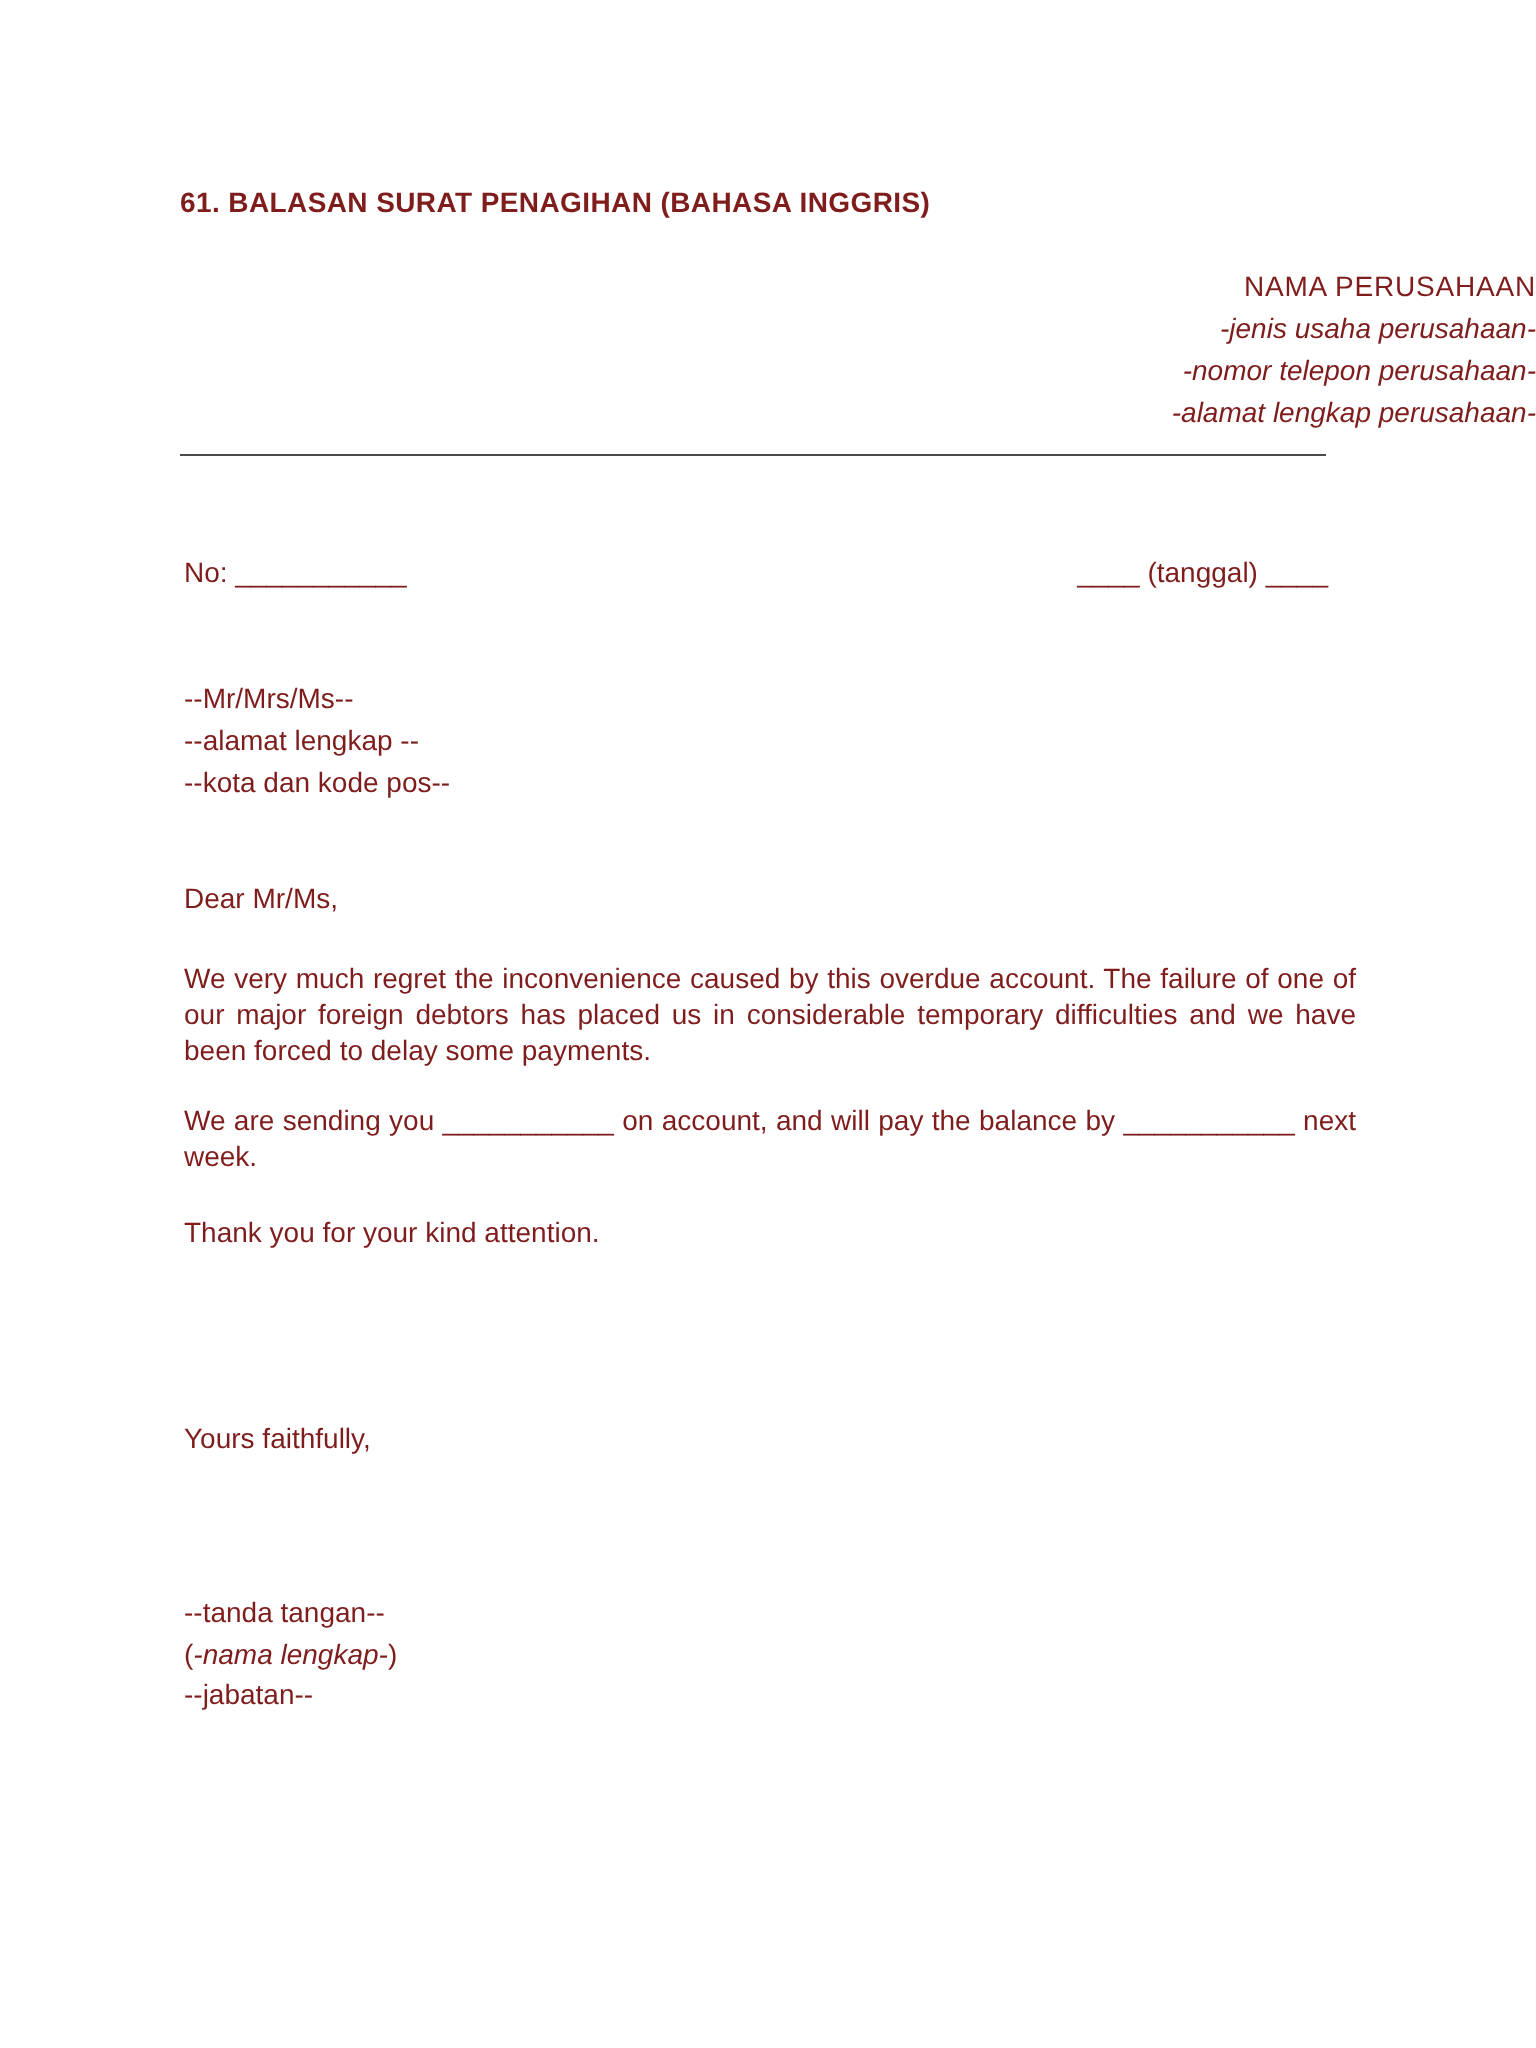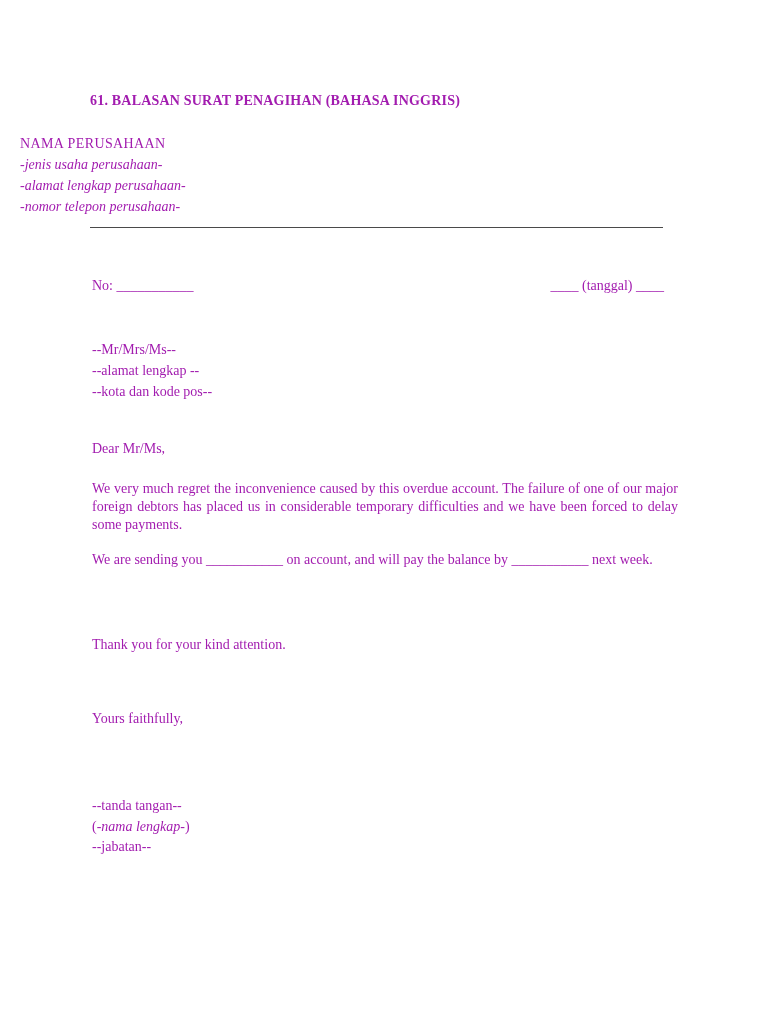--- a/index.html
+++ b/index.html
@@ -5,39 +5,39 @@
   html, body {
     margin: 0;
     padding: 0;
     background: #ffffff;
   }
   .page {
     position: relative;
     width: 768px;
     height: 1024px;
     background: #ffffff;
-    font-family: Liberation Serif, serif;
-    color: #a21caf;
+    font-family: Liberation Sans, sans-serif;
+    color: #7f1d1d;
     font-size: 14px;
   }
   .doc-title {
     position: absolute;
     left: 90px;
     top: 93px;
     font-weight: bold;
     font-size: 14px;
     letter-spacing: 0.2px;
     white-space: nowrap;
   }
   .letterhead {
     position: absolute;
     left: 0;
     right: 0;
     top: 133px;
-    text-align: left;
+    text-align: right;
     line-height: 21px;
     font-size: 14px;
     padding-left: 20px;
   }
   .letterhead .company-name {
     letter-spacing: 0.4px;
   }
   .letterhead .lh-italic {
     font-style: italic;
   }
@@ -75,21 +75,21 @@
     left: 92px;
     width: 586px;
     text-align: justify;
     line-height: 18px;
   }
   .para-1 { top: 480px; }
   .para-2 { top: 551px; }
   .para-3 {
     position: absolute;
     left: 92px;
-    top: 637px;
+    top: 608px;
   }
   .valediction {
     position: absolute;
     left: 92px;
     top: 691px;
     margin-top: 20px;
   }
   .signature-block {
     position: absolute;
     left: 92px;
@@ -103,22 +103,22 @@
 </head>
 <body>
 
 <div class="page">
 
   <div class="doc-title">61. BALASAN SURAT PENAGIHAN (BAHASA INGGRIS)</div>
 
   <div class="letterhead">
     <div class="company-name">NAMA PERUSAHAAN</div>
     <div class="lh-italic">-jenis usaha perusahaan-</div>
+    <div class="lh-italic">-nomor telepon perusahaan-</div>
     <div class="lh-italic">-alamat lengkap perusahaan-</div>
-    <div class="lh-italic">-nomor telepon perusahaan-</div>
   </div>
 
   <div class="letterhead-rule"></div>
 
   <div class="ref-line">
     <span>No: ___________</span>
     <span>____ (tanggal) ____</span>
   </div>
 
   <div class="recipient-block">

